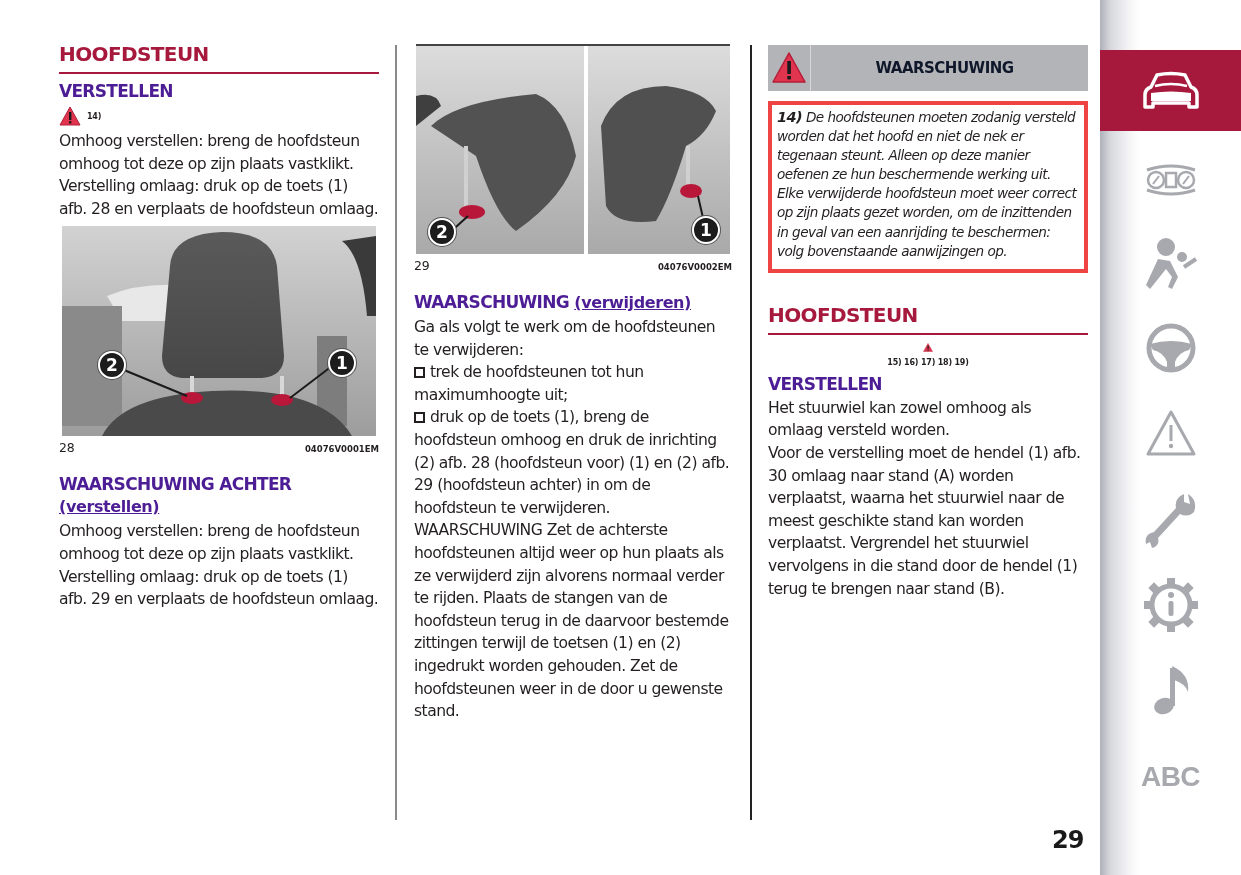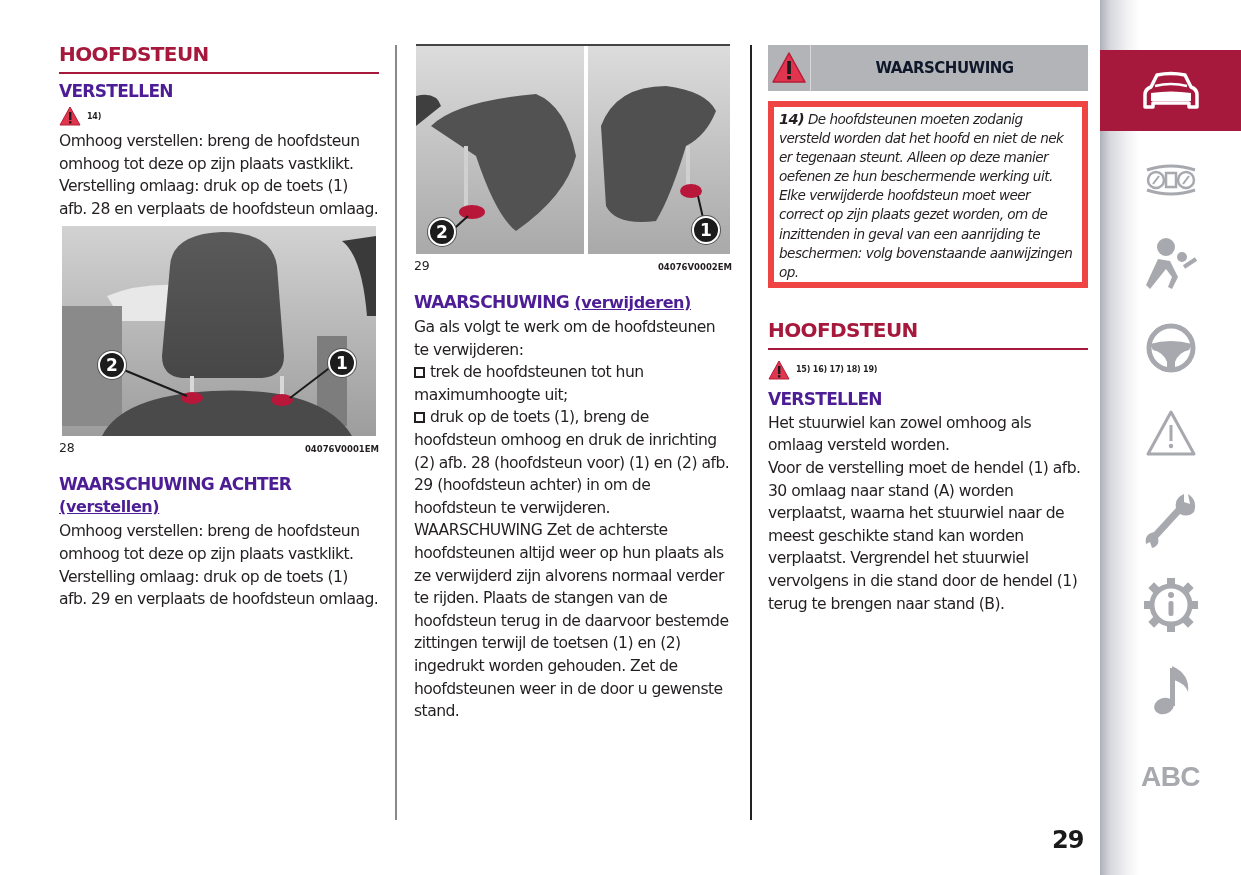--- a/index.html
+++ b/index.html
@@ -50,21 +50,21 @@
     box-shadow: 0 0 0 1px #555;
   }
 
   .bullet { display: inline-block; width: 11px; height: 11px; border: 2px solid #231f20; margin-right: 5px; vertical-align: -1px; }
 
   .warn-banner { display: flex; height: 46px; background: #b3b4b7; margin-top: 3px; }
   .warn-banner .icon-cell { width: 43px; display: flex; align-items: center; justify-content: center; border-right: 1px solid #d8d8d8; }
   .warn-banner .title { flex: 1; display: flex; align-items: center; justify-content: center; color: #0f172a;
     font-weight: bold; font-size: 15px; letter-spacing: -0.5px; padding-right: 10px; }
   .warn-box {
-    border: 6px solid #ef4444; margin-top: 10px; padding: 3px 5px 0 5px;
+    border: 4px solid #ef4444; margin-top: 10px; padding: 3px 5px 8px 5px;
     font-style: italic; font-size: 13.6px; line-height: 19.1px; letter-spacing: -0.55px; color: #231f20;
   }
   .warn-box .num { font-weight: bold; font-size: 14.5px; }
 
   .page-num { position: absolute; left: 1052px; top: 826px; font-size: 24px; font-weight: bold; color: #1a1a1a; letter-spacing: -1px; }
 
   .sidebar {
     position: absolute; left: 1100px; top: 0; width: 141px; height: 875px;
     background: linear-gradient(to right, #aeb0ba 0px, #d6d7dc 10px, #f3f3f5 28px, #ffffff 40px);
   }
@@ -188,21 +188,21 @@
       </svg>
     </div>
     <div class="title">WAARSCHUWING</div>
   </div>
   <div class="warn-box">
     <span class="num">14)</span>
     <span>De hoofdsteunen moeten zodanig versteld worden dat het hoofd en niet de nek er tegenaan steunt. Alleen op deze manier oefenen ze hun beschermende werking uit. Elke verwijderde hoofdsteun moet weer correct op zijn plaats gezet worden, om de inzittenden in geval van een aanrijding te beschermen: volg bovenstaande aanwijzingen op.</span>
   </div>
 
   <div class="h1" style="margin-top:30px;">HOOFDSTEUN</div>
-  <div class="warn-ref" style="margin-top:8px;">
+  <div class="warn-ref" style="margin-top:8px;flex-direction:column;">
     <svg class="tri" viewBox="0 0 22 20">
       <path d="M11 1 L21 19 L1 19 Z" fill="#e0344f" stroke="#b51c38" stroke-width="1" stroke-linejoin="round"></path>
       <rect x="10" y="6" width="2.4" height="8" fill="#1a1a1a"></rect>
         <rect x="10" y="15.2" width="2.4" height="2.3" fill="#1a1a1a"></rect>
     </svg>
     <span class="refs">15) 16) 17) 18) 19)</span>
   </div>
   <div class="h2">VERSTELLEN</div>
   <div class="p">Het stuurwiel kan zowel omhoog als omlaag versteld worden.</div>
   <div class="p">Voor de verstelling moet de hendel (1) afb. 30 omlaag naar stand (A) worden verplaatst, waarna het stuurwiel naar de meest geschikte stand kan worden verplaatst. Vergrendel het stuurwiel vervolgens in die stand door de hendel (1) terug te brengen naar stand (B).</div>

